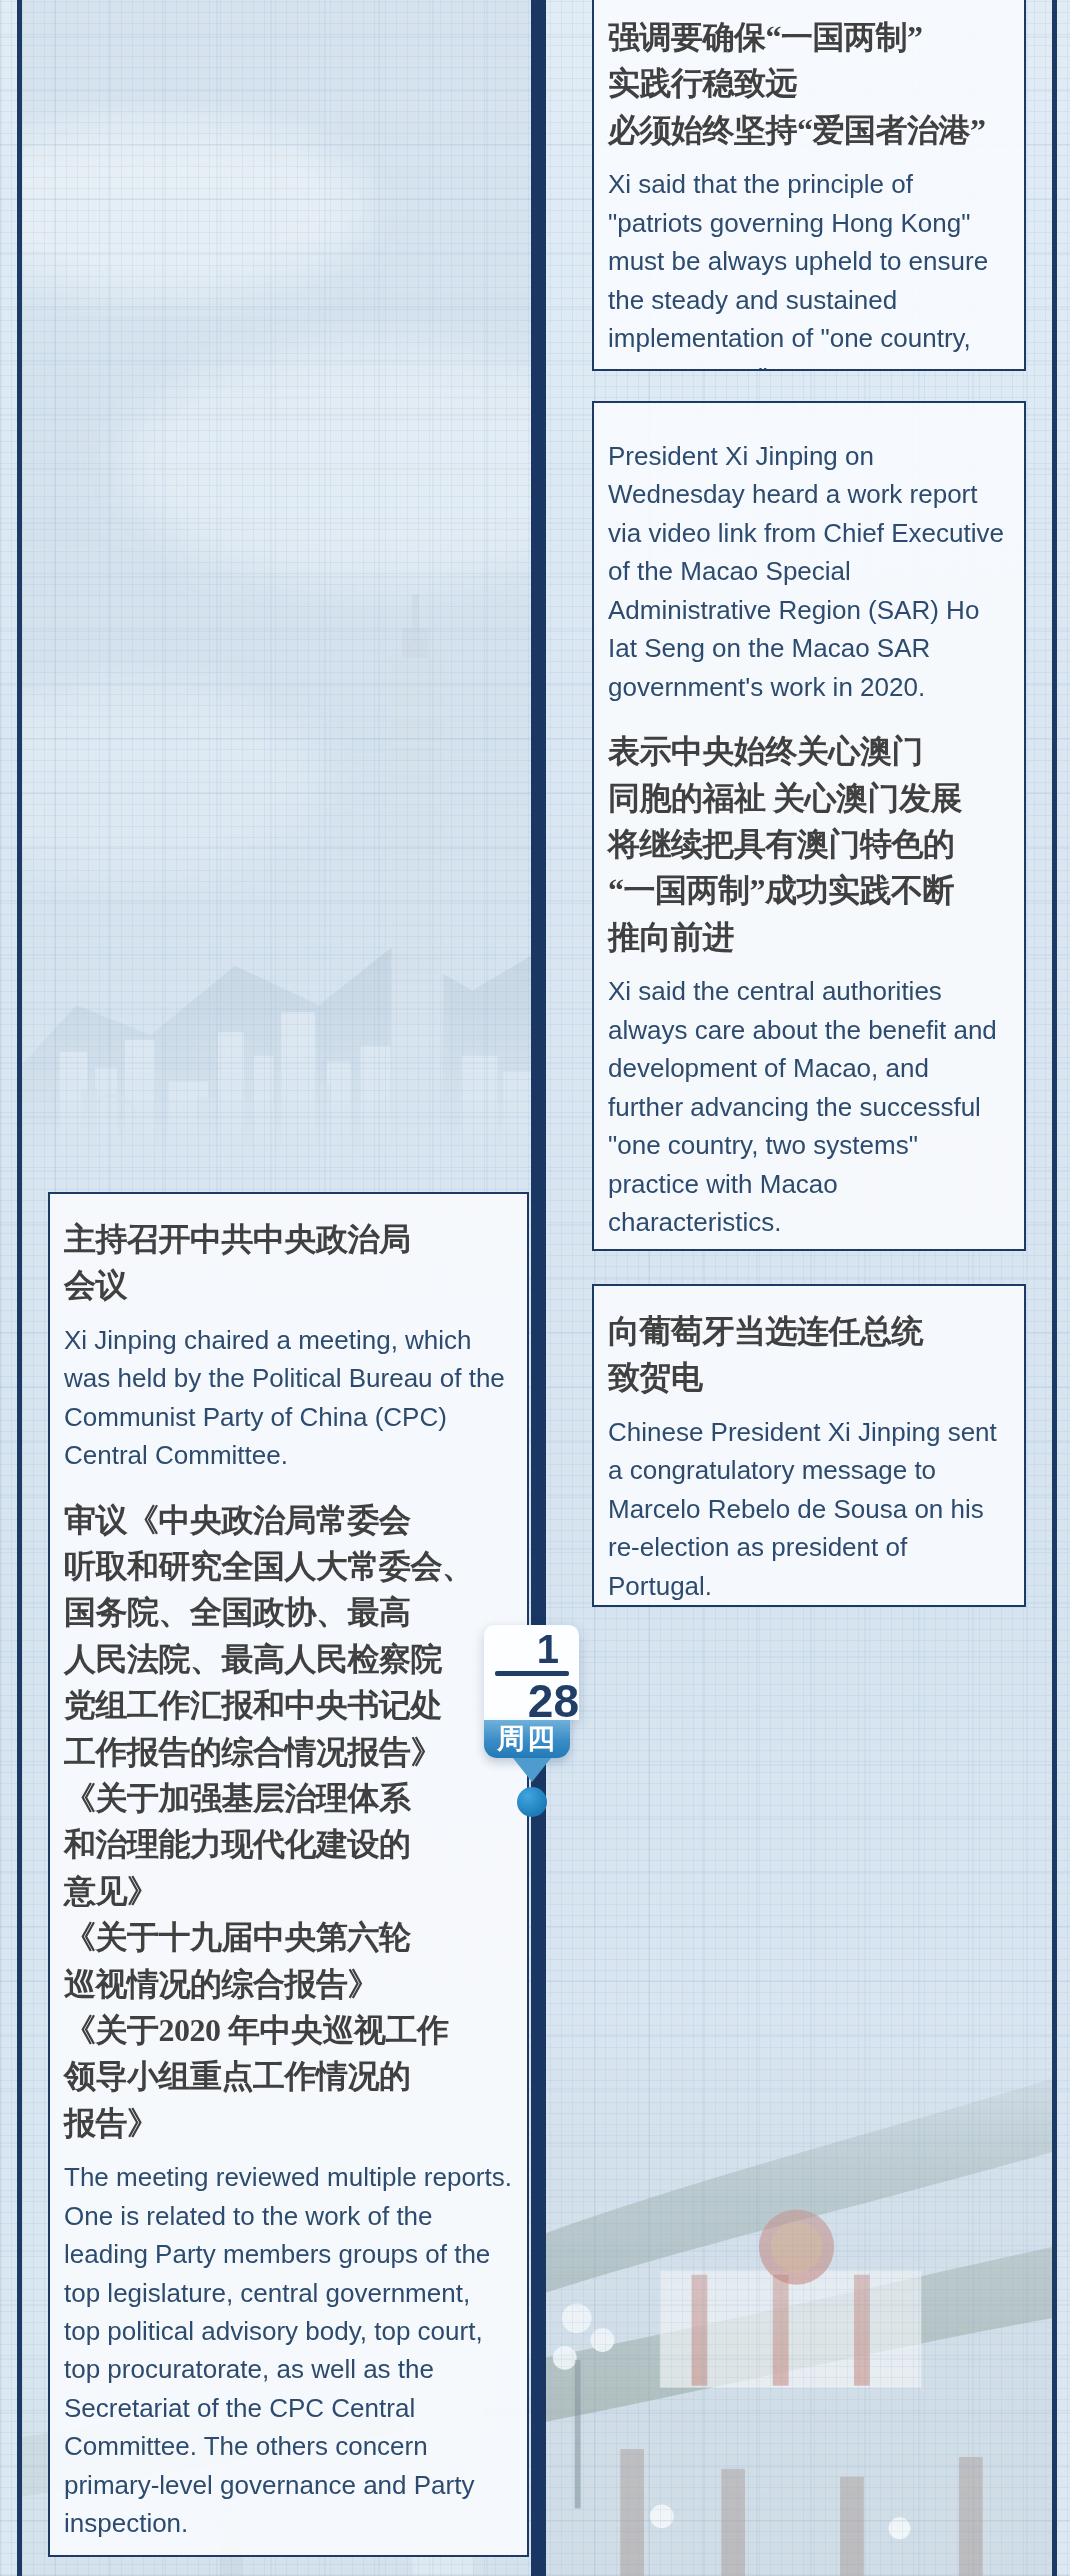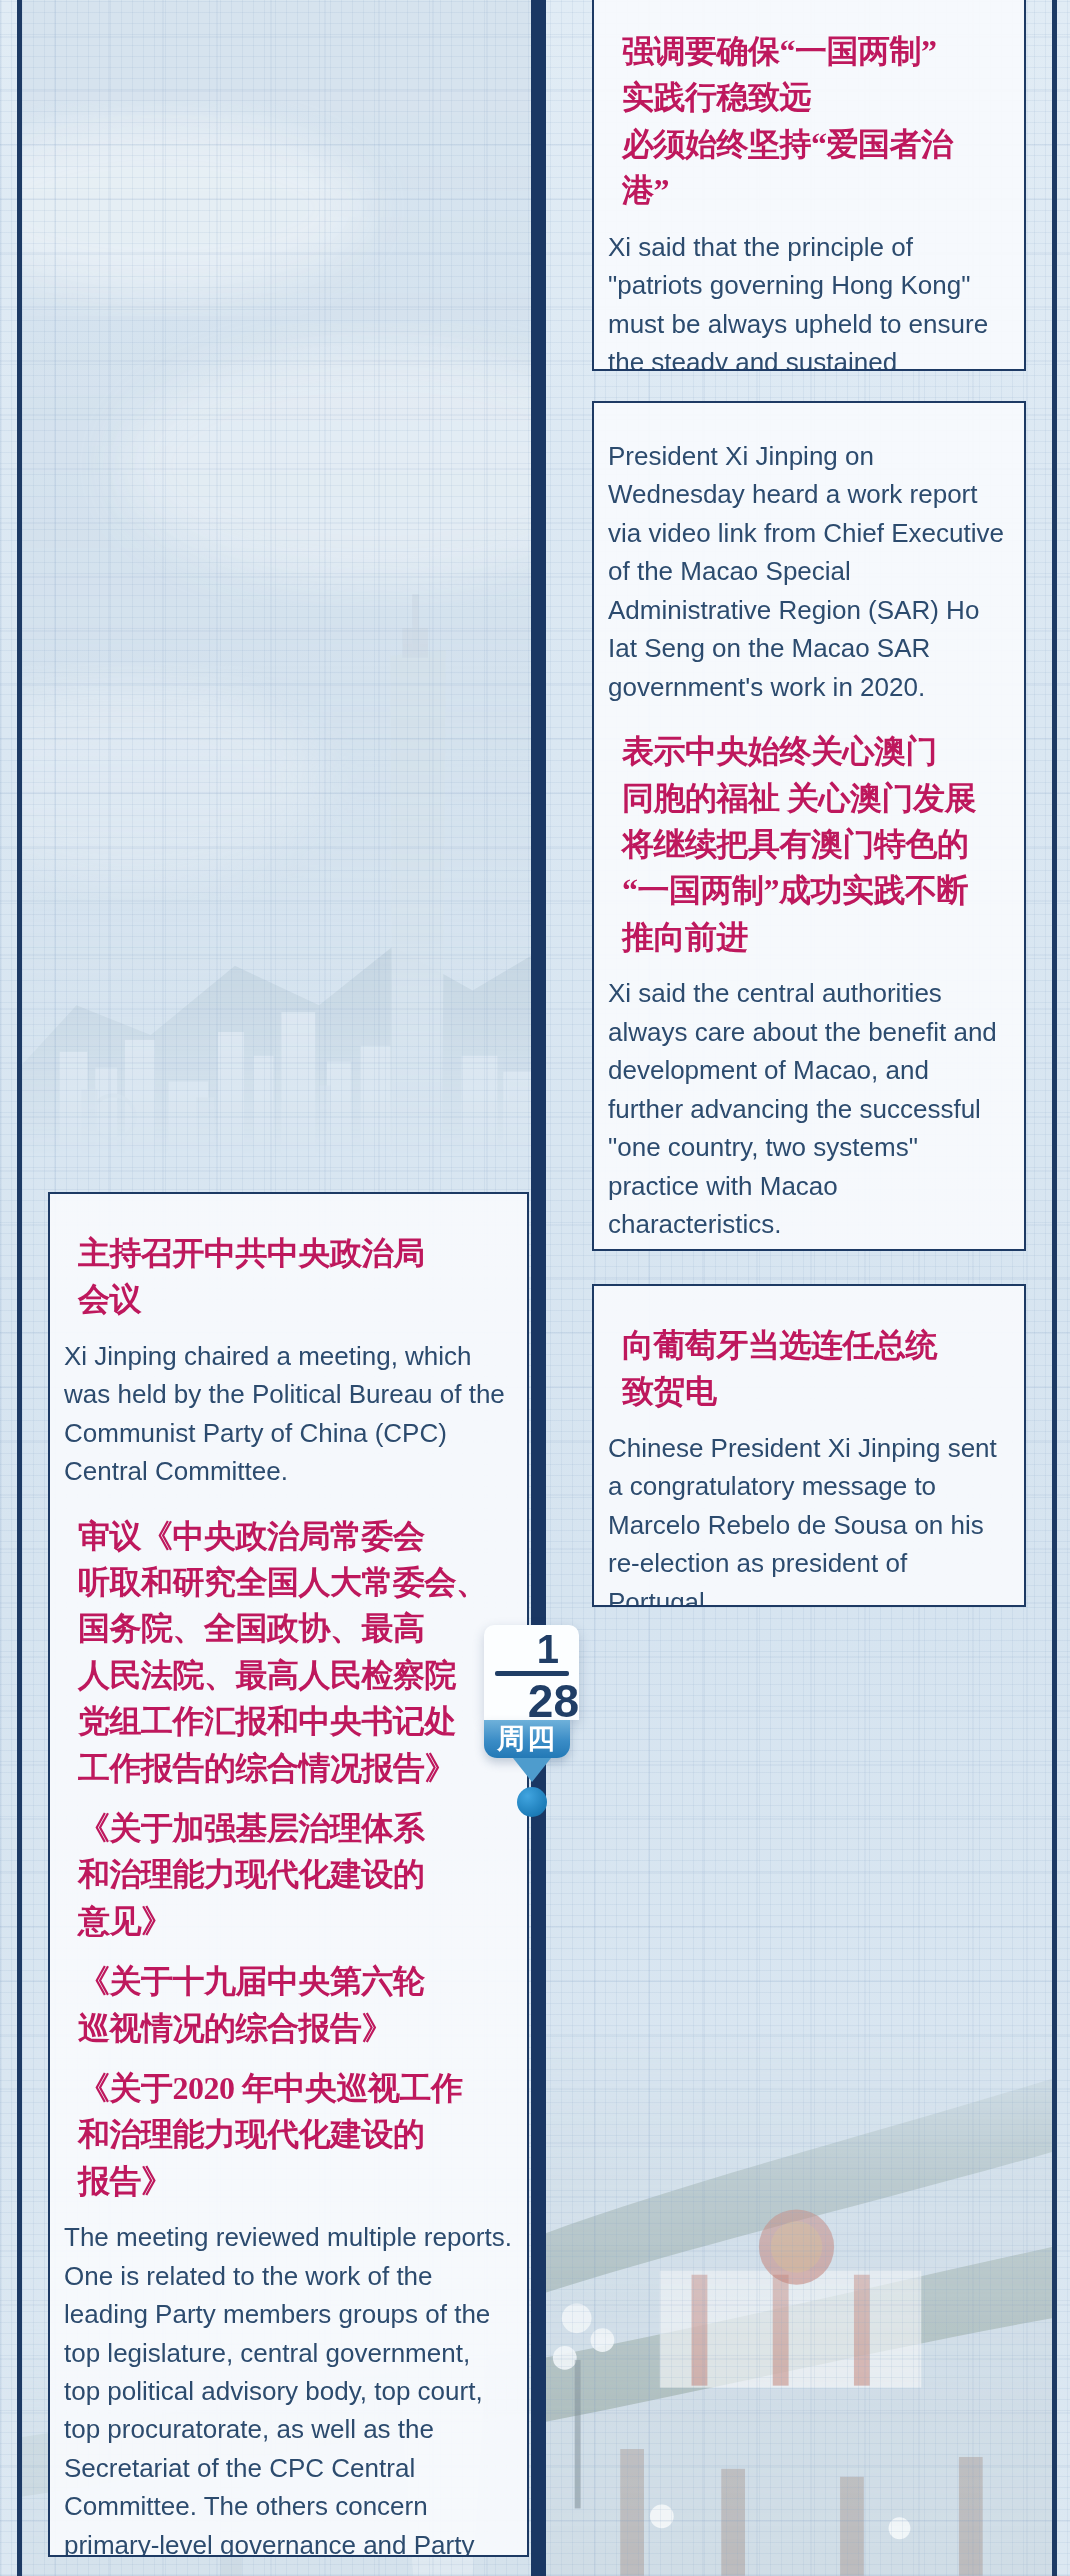--- a/index.html
+++ b/index.html
@@ -46,23 +46,23 @@
     border:2px solid #1d3a64;
     padding:22px 14px 20px 14px;
     overflow:hidden;
   }
   .card-hk{left:592px; top:-24px; width:434px; height:395px; padding-top:36px;}
   .card-macao{left:592px; top:401px; width:434px; height:850px;}
   .card-portugal{left:592px; top:1284px; width:434px; height:323px;}
   .card-politburo{left:48px; top:1192px; width:481px; height:1365px;}
   .zh{
     font-family:"Liberation Serif","DejaVu Serif",serif;
-    font-weight:700; color:#be185d;
+    font-weight:700; color:#404040;
     font-size:32px; line-height:1.45; letter-spacing:-0.5px;
-    white-space:pre-line; margin:14px;
+    white-space:pre-line; margin:0;
   }
   .en{
     color:#2c4b6e; font-size:26px; line-height:1.48; margin:12px 0 0 0;
   }
   .zh.follow{margin-top:22px;}
   .zh.item{margin-top:0;}
   
   .date-marker{position:absolute; left:484px; top:1625px; width:95px; z-index:5;}
   .date-box{
     width:95px; height:95px; box-sizing:border-box;
@@ -216,21 +216,21 @@
 国务院、全国政协、最高
 人民法院、最高人民检察院
 党组工作汇报和中央书记处
 工作报告的综合情况报告》</div>
     <div class="zh item">《关于加强基层治理体系
 和治理能力现代化建设的
 意见》</div>
     <div class="zh item">《关于十九届中央第六轮
 巡视情况的综合报告》</div>
     <div class="zh item">《关于2020 年中央巡视工作
-和治理能力现代化建设的
+领导小组重点工作情况的
 报告》</div>
     <div class="en">The meeting reviewed multiple reports. One is related to the work of the leading Party members groups of the top legislature, central government, top political advisory body, top court, top procuratorate, as well as the Secretariat of the CPC Central Committee. The others concern primary-level governance and Party inspection.</div>
   </div>
 
   <div class="date-marker">
     <div class="date-box">
       <div class="date-month">1</div>
       <div class="frac-bar"></div>
       <div class="date-day">28</div>
     </div>

